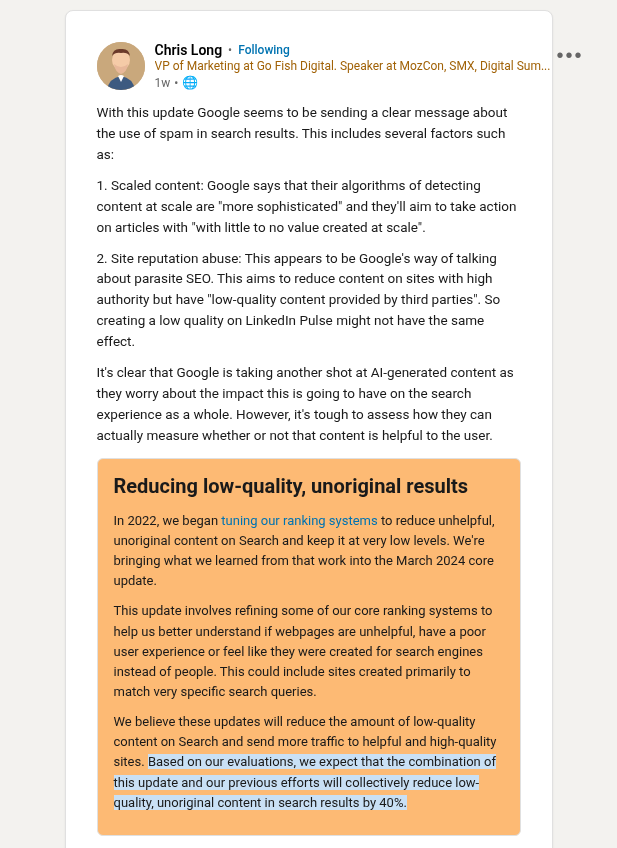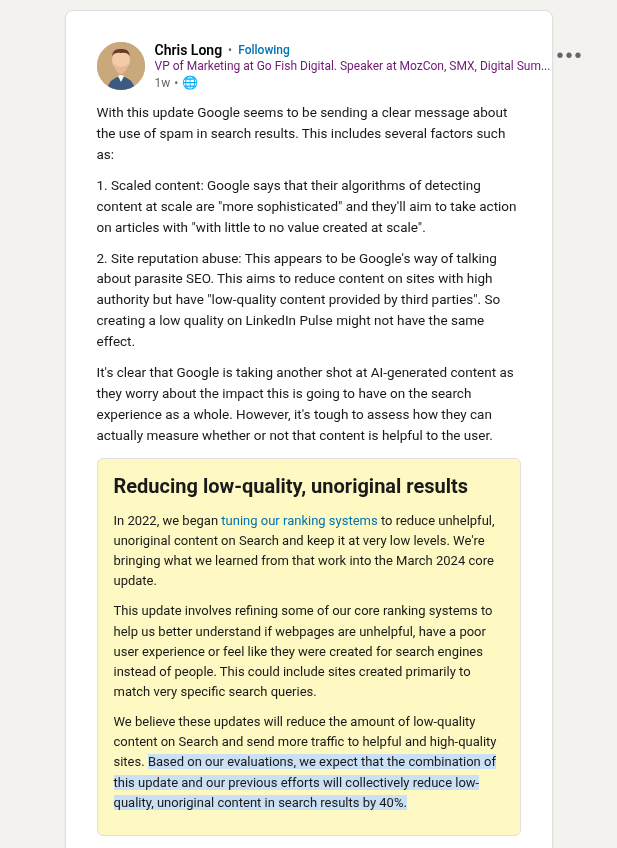--- a/index.html
+++ b/index.html
@@ -65,21 +65,21 @@
       color: #666;
       font-size: 12px;
     }
     .following {
       color: #0073b1;
       font-size: 12px;
       font-weight: 500;
     }
     .user-title {
       font-size: 12px;
-      color: #701a75;
+      color: #a16207;
       margin-top: 1px;
       max-width: 420px;
       white-space: nowrap;
       overflow: hidden;
       text-overflow: ellipsis;
     }
     .post-meta {
       display: flex;
       align-items: center;
       gap: 4px;
@@ -109,21 +109,21 @@
       margin-bottom: 10px;
     }
     .post-body p:last-child {
       margin-bottom: 0;
     }
     .embedded-content {
       border: 1px solid #e0e0e0;
       border-radius: 6px;
       padding: 14px 16px;
       margin: 12px 0;
-      background: #fef9c3;
+      background: #fdba74;
     }
     .embedded-content h2 {
       font-size: 20px;
       font-weight: 700;
       color: #1a1a1a;
       margin-bottom: 12px;
       line-height: 1.3;
     }
     .embedded-content p {
       font-size: 13px;

